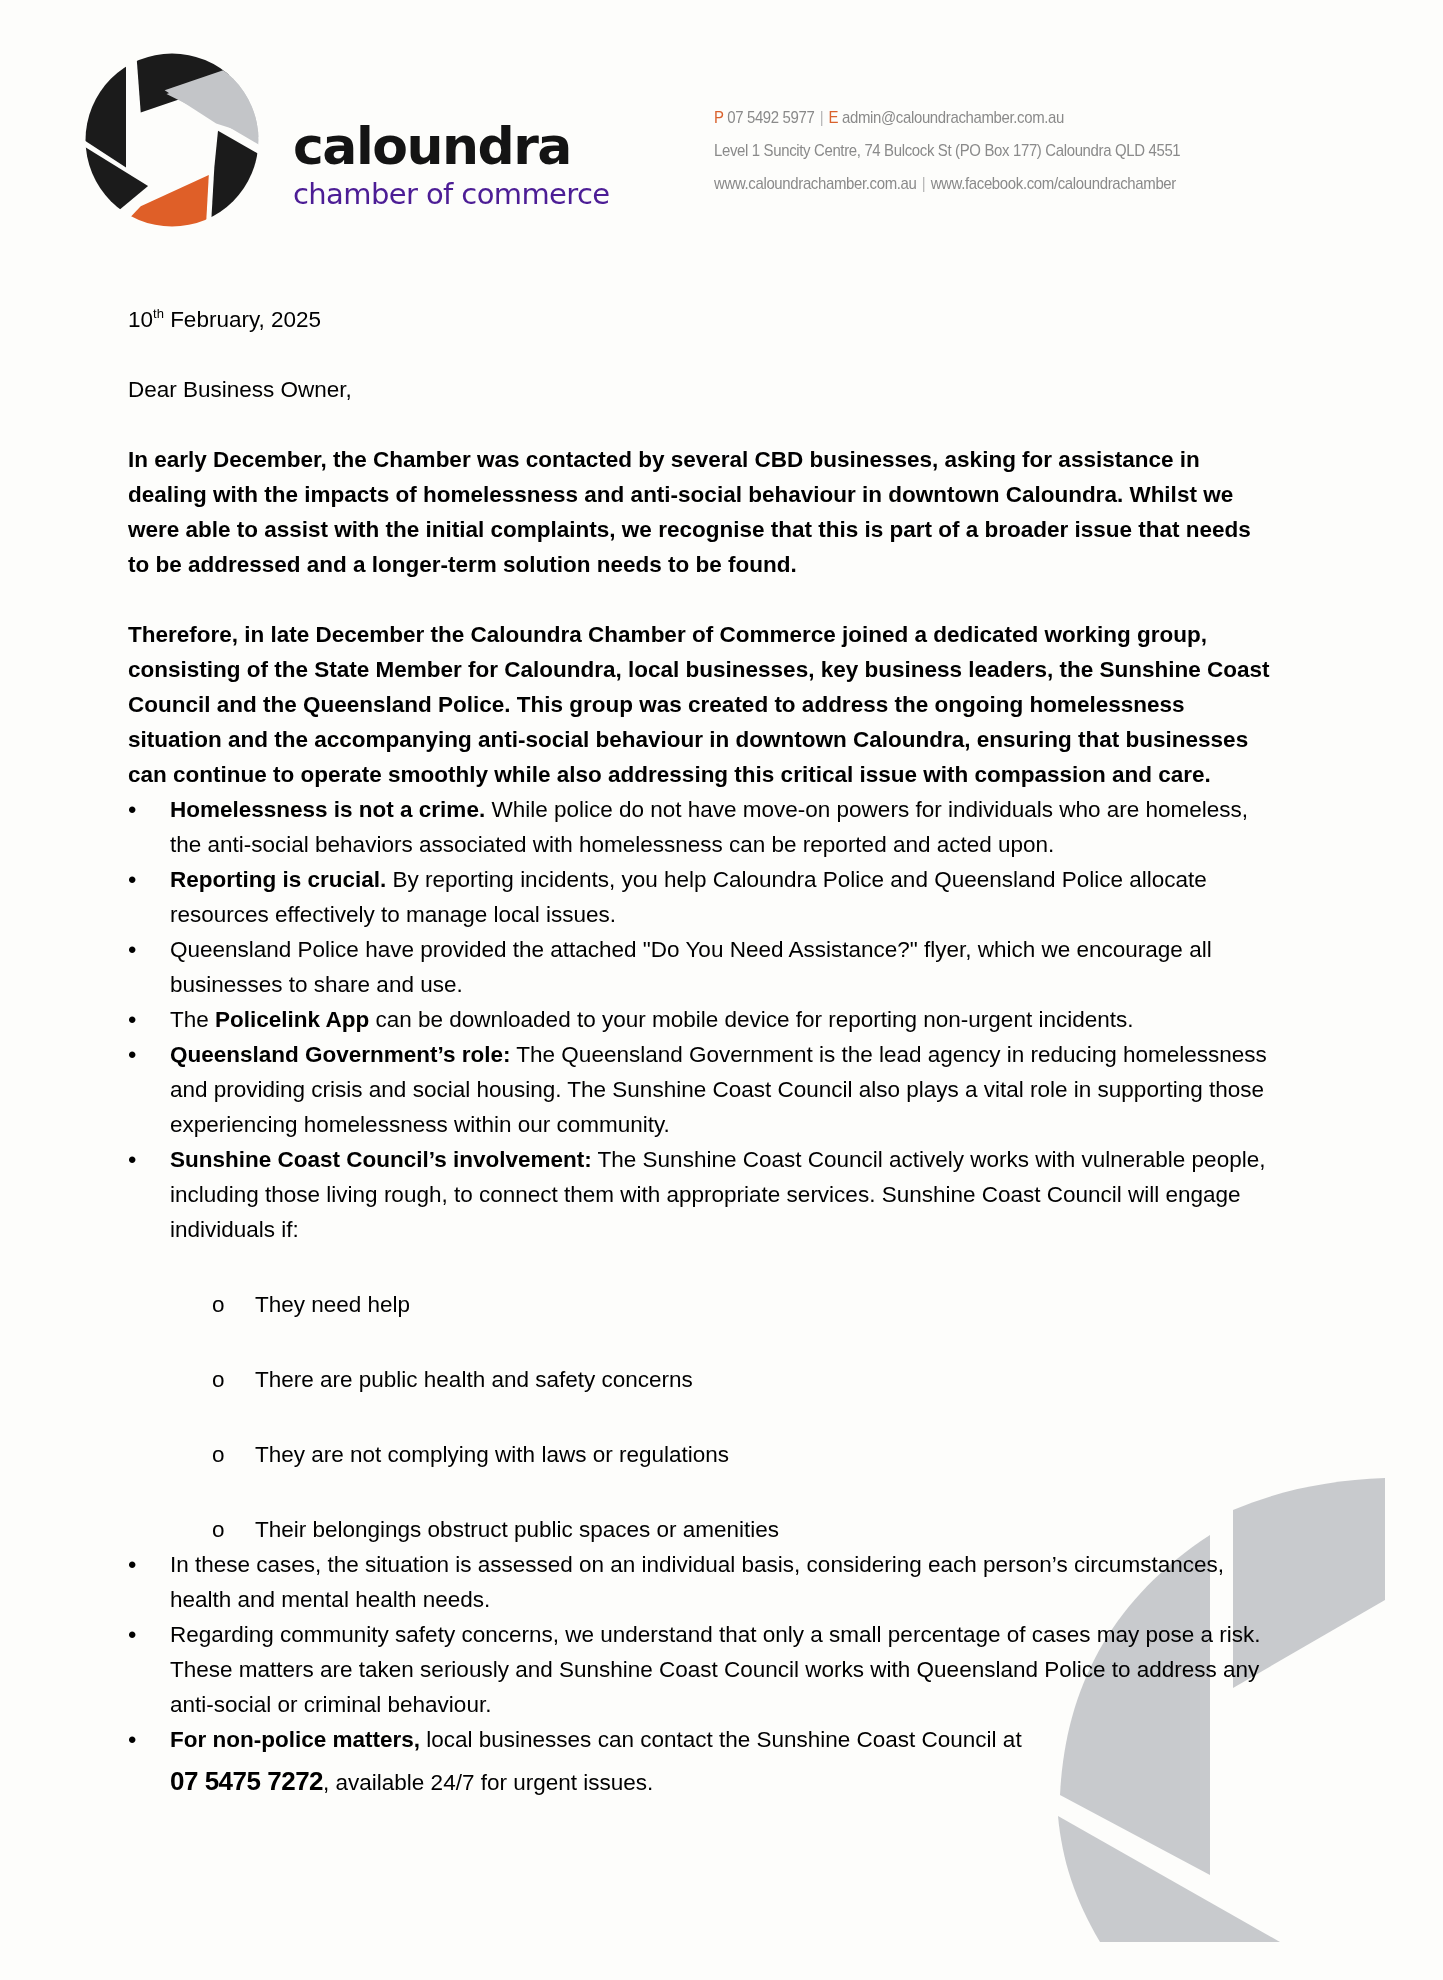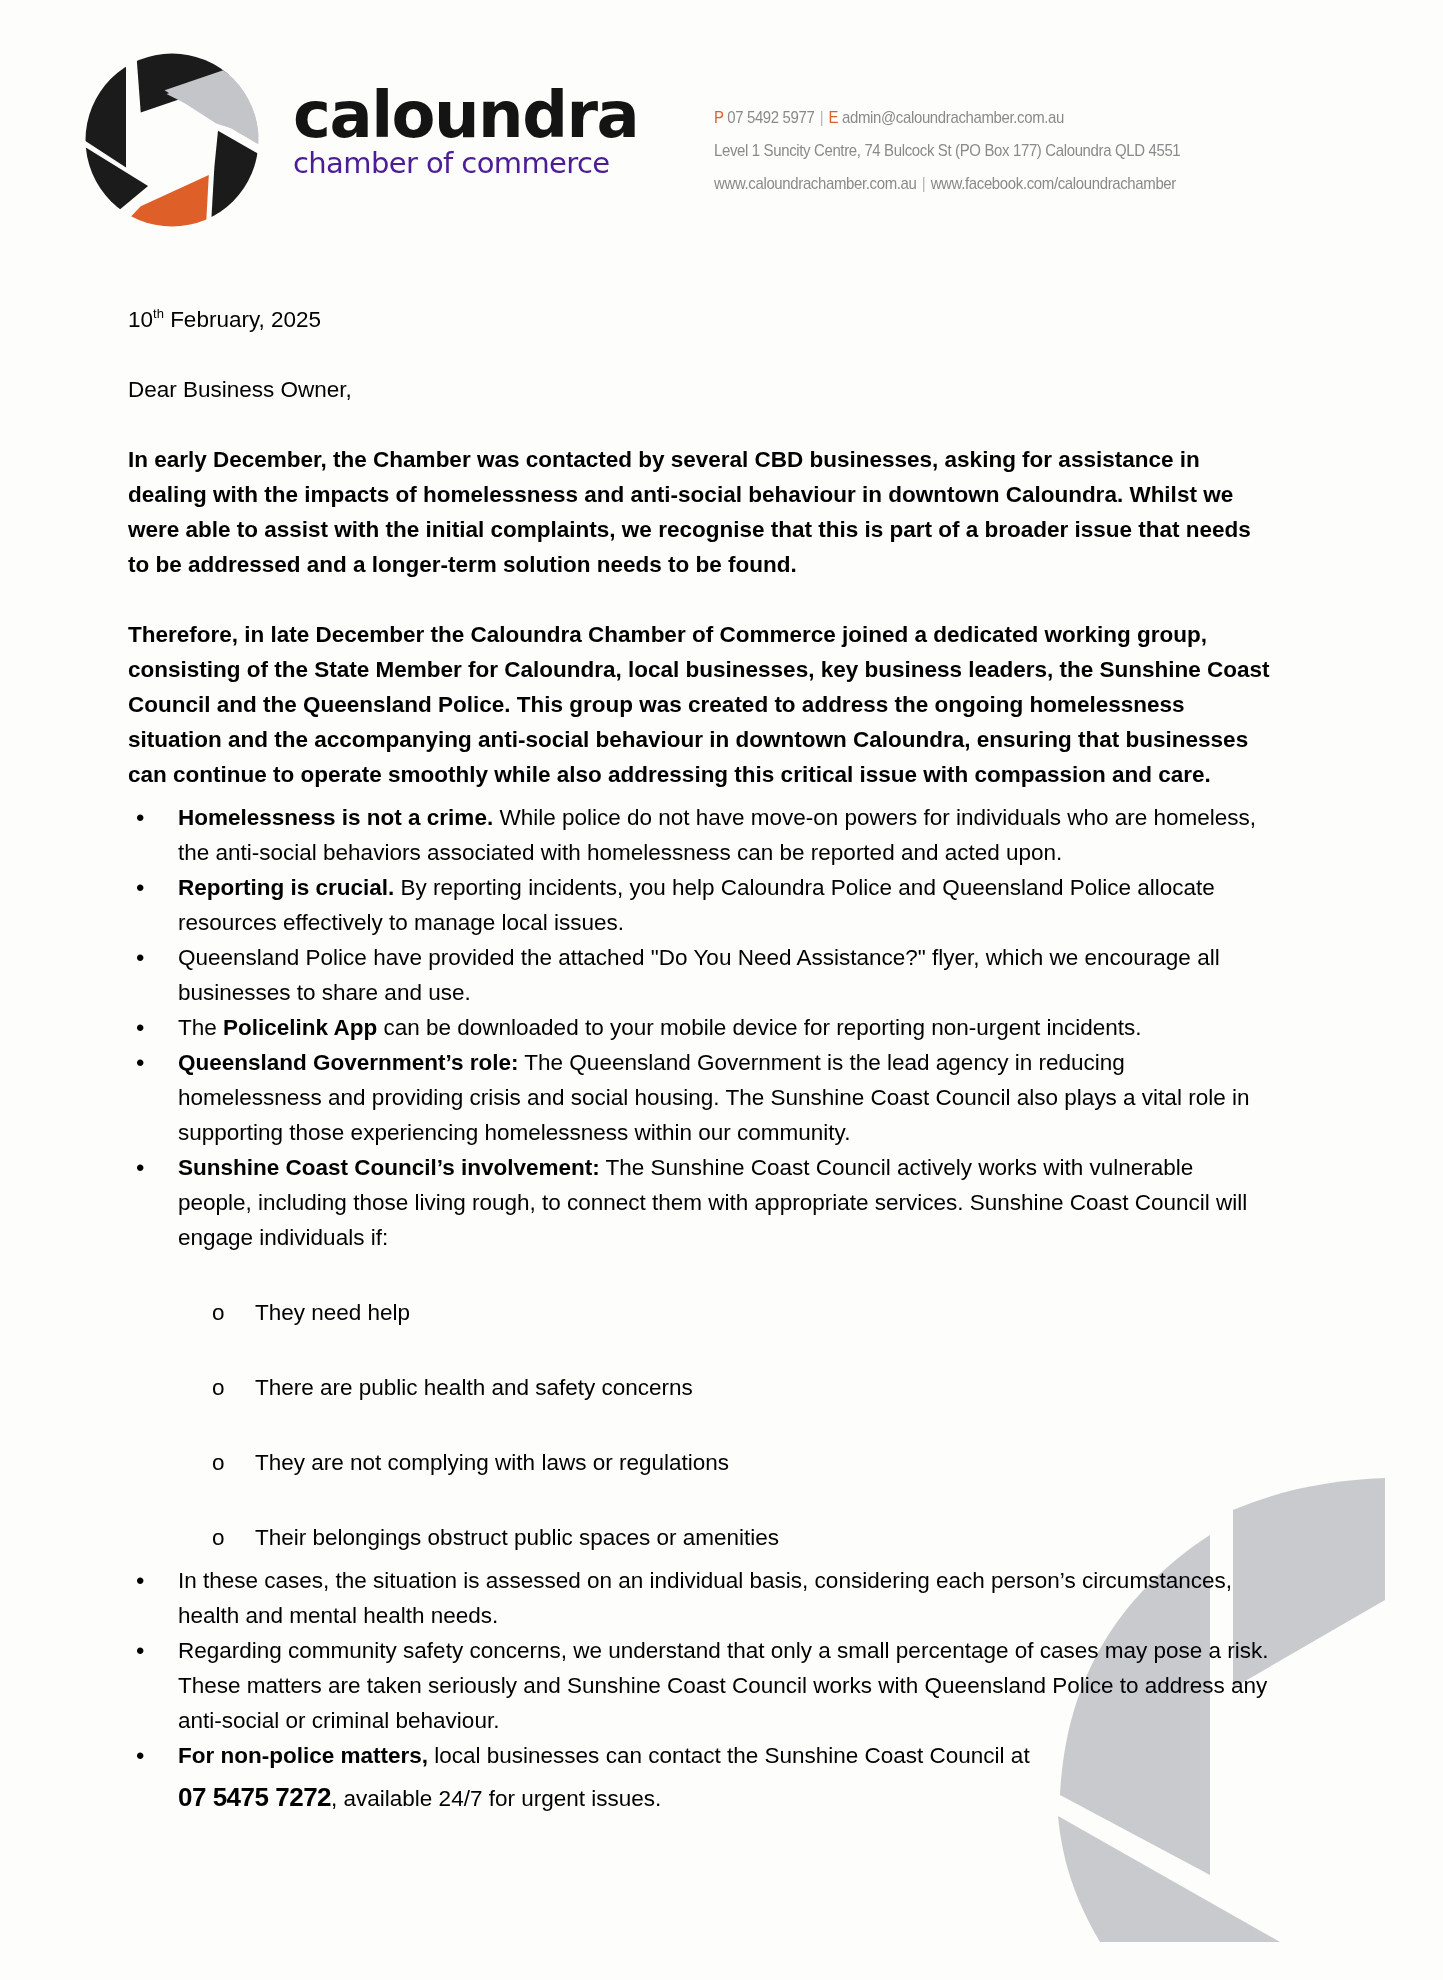--- a/index.html
+++ b/index.html
@@ -7,21 +7,21 @@
     width: 1443px; height: 1980px; position: relative; overflow: hidden;
     background: #fdfdfb;
     font-family: "Liberation Sans", "DejaVu Sans", sans-serif;
     color: #111;
   }
   .watermark { position: absolute; left: 1040px; top: 1450px; width: 403px; height: 530px; z-index: 0; }
   .logo { position: absolute; left: 78px; top: 48px; width: 188px; height: 184px; }
   .wordmark { position: absolute; left: 293px; top: 82px; }
   .wordmark .name {
     font-family: "DejaVu Sans", sans-serif; font-weight: bold;
-    font-size: 64px; line-height: 66px; letter-spacing: -1.5px; color: #141414;
+    font-size: 52px; line-height: 66px; letter-spacing: -1.5px; color: #141414; margin-top: 31px;
   }
   .wordmark .sub {
     font-family: "DejaVu Sans", sans-serif; font-size: 29px; line-height: 34px;
     letter-spacing: -0.6px; color: #4c1d95; margin-top: -2px;
   }
   .contact {
     position: absolute; left: 714px; top: 101px;
     font-family: "Liberation Sans", sans-serif; font-size: 17px; line-height: 33px;
     color: #8a8a8a; letter-spacing: -0.4px; transform: scaleX(0.88); transform-origin: left top;
     white-space: nowrap;
@@ -31,21 +31,21 @@
   .letter {
     position: absolute; left: 128px; top: 302px; width: 1150px; z-index: 1;
     font-size: 22.5px; line-height: 35px; color: #000000;
   }
   .letter p { margin: 0; }
   .date { height: 35px; }
   .date sup { font-size: 13px; line-height: 0; vertical-align: 9px; }
   .greeting { margin-top: 35px !important; }
   .para { margin-top: 35px !important; font-weight: bold; }
   .section-heading { font-weight: bold; margin-top: 35px !important; }
-  ul.bullets { list-style: none; margin: 8px; padding: 0; }
+  ul.bullets { list-style: none; margin: 0; padding: 0; }
   ul.bullets > li { position: relative; padding-left: 42px; }
   ul.bullets > li::before {
     content: "\2022"; position: absolute; left: 0; top: 0; font-size: 24px;
   }
   ul.sub { list-style: none; margin: 0; padding: 0; }
   ul.sub > li { position: relative; padding-left: 127px; margin-top: 40px; }
   ul.sub > li::before { content: "o"; position: absolute; left: 84px; top: 0; }
   b { font-weight: bold; }
   .big-phone { font-weight: bold; font-size: 26px; letter-spacing: -0.5px; }
   .phone-line { line-height: 44px; margin-top: 2px; }

